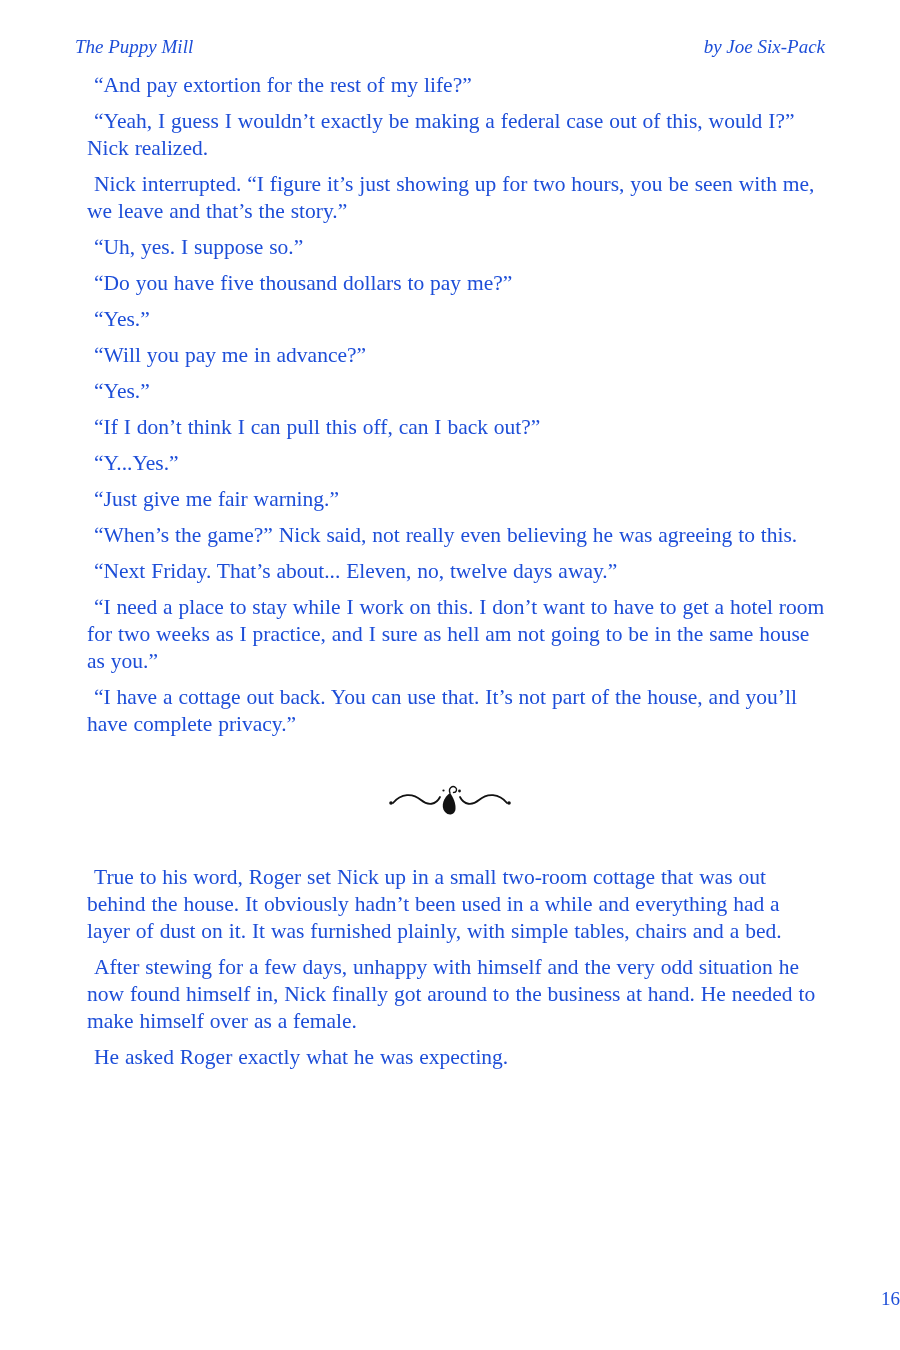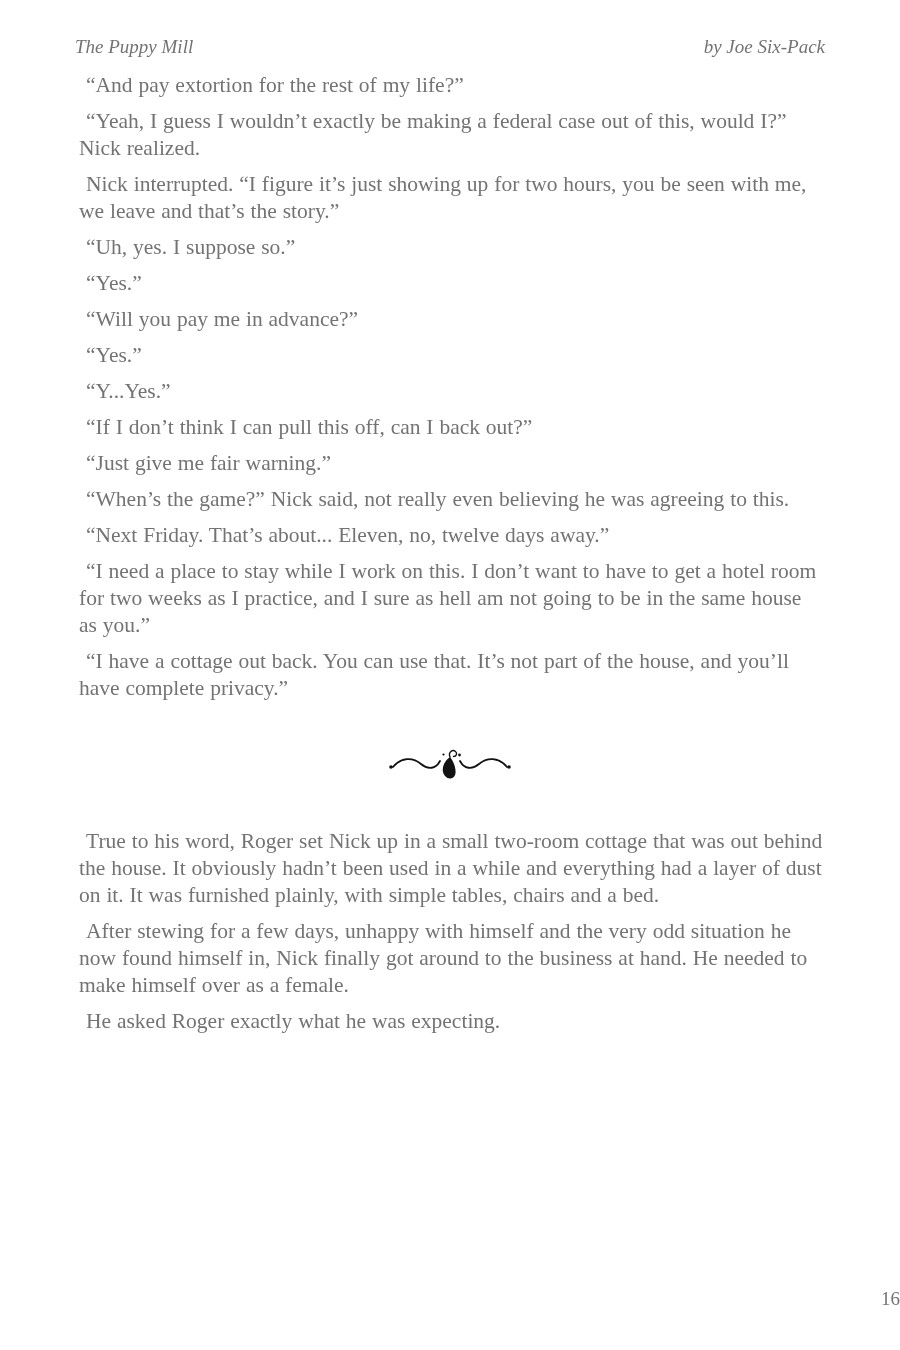--- a/index.html
+++ b/index.html
@@ -5,41 +5,41 @@
   html, body {
     margin: 0;
     padding: 0;
     background: #ffffff;
   }
   .page {
     position: relative;
     width: 900px;
     height: 1350px;
     background: #ffffff;
-    color: #737373;
+    color: #1d4ed8;
     font-family: "Liberation Serif", "DejaVu Serif", serif;
     box-sizing: border-box;
     overflow: hidden;
   }
   .page-header {
     display: flex;
     justify-content: space-between;
     align-items: baseline;
     padding: 36px 75px 0 75px;
     font-style: italic;
     font-size: 19px;
     line-height: 22px;
   }
   .page-body {
     padding: 14px 75px 0 75px;
     font-size: 21.5px;
     line-height: 27px;
   }
   .para {
-    margin: 0 0 9px 4px;
+    margin: 0 0 9px 12px;
     text-indent: 7px;
     word-spacing: 0.5px;
   }
   .scene-break {
     display: flex;
     justify-content: center;
     align-items: center;
     margin: 44px 0 42px 0;
     height: 40px;
   }
@@ -62,25 +62,26 @@
     <span>by Joe Six-Pack</span>
   </header>
 
   <main class="page-body">
 
     <section id="scene1">
         <p class="para">“And pay extortion for the rest of my life?”</p>
         <p class="para">“Yeah, I guess I wouldn’t exactly be making a federal case out of this, would I?” Nick realized.</p>
         <p class="para">Nick interrupted. “I figure it’s just showing up for two hours, you be seen with me, we leave and that’s the story.”</p>
         <p class="para">“Uh, yes. I suppose so.”</p>
+        <p class="para">“Do you have five thousand dollars to pay me?”</p>
         <p class="para">“Yes.”</p>
         <p class="para">“Will you pay me in advance?”</p>
         <p class="para">“Yes.”</p>
+        <p class="para">“If I don’t think I can pull this off, can I back out?”</p>
         <p class="para">“Y...Yes.”</p>
-        <p class="para">“If I don’t think I can pull this off, can I back out?”</p>
         <p class="para">“Just give me fair warning.”</p>
         <p class="para">“When’s the game?” Nick said, not really even believing he was agreeing to this.</p>
         <p class="para">“Next Friday. That’s about... Eleven, no, twelve days away.”</p>
         <p class="para">“I need a place to stay while I work on this. I don’t want to have to get a hotel room for two weeks as I practice, and I sure as hell am not going to be in the same house as you.”</p>
         <p class="para">“I have a cottage out back. You can use that. It’s not part of the house, and you’ll have complete privacy.”</p>
       </section>
 
     <div class="scene-break">
       <svg width="130" height="40" viewBox="0 0 130 40" xmlns="http://www.w3.org/2000/svg" aria-hidden="true">
 

